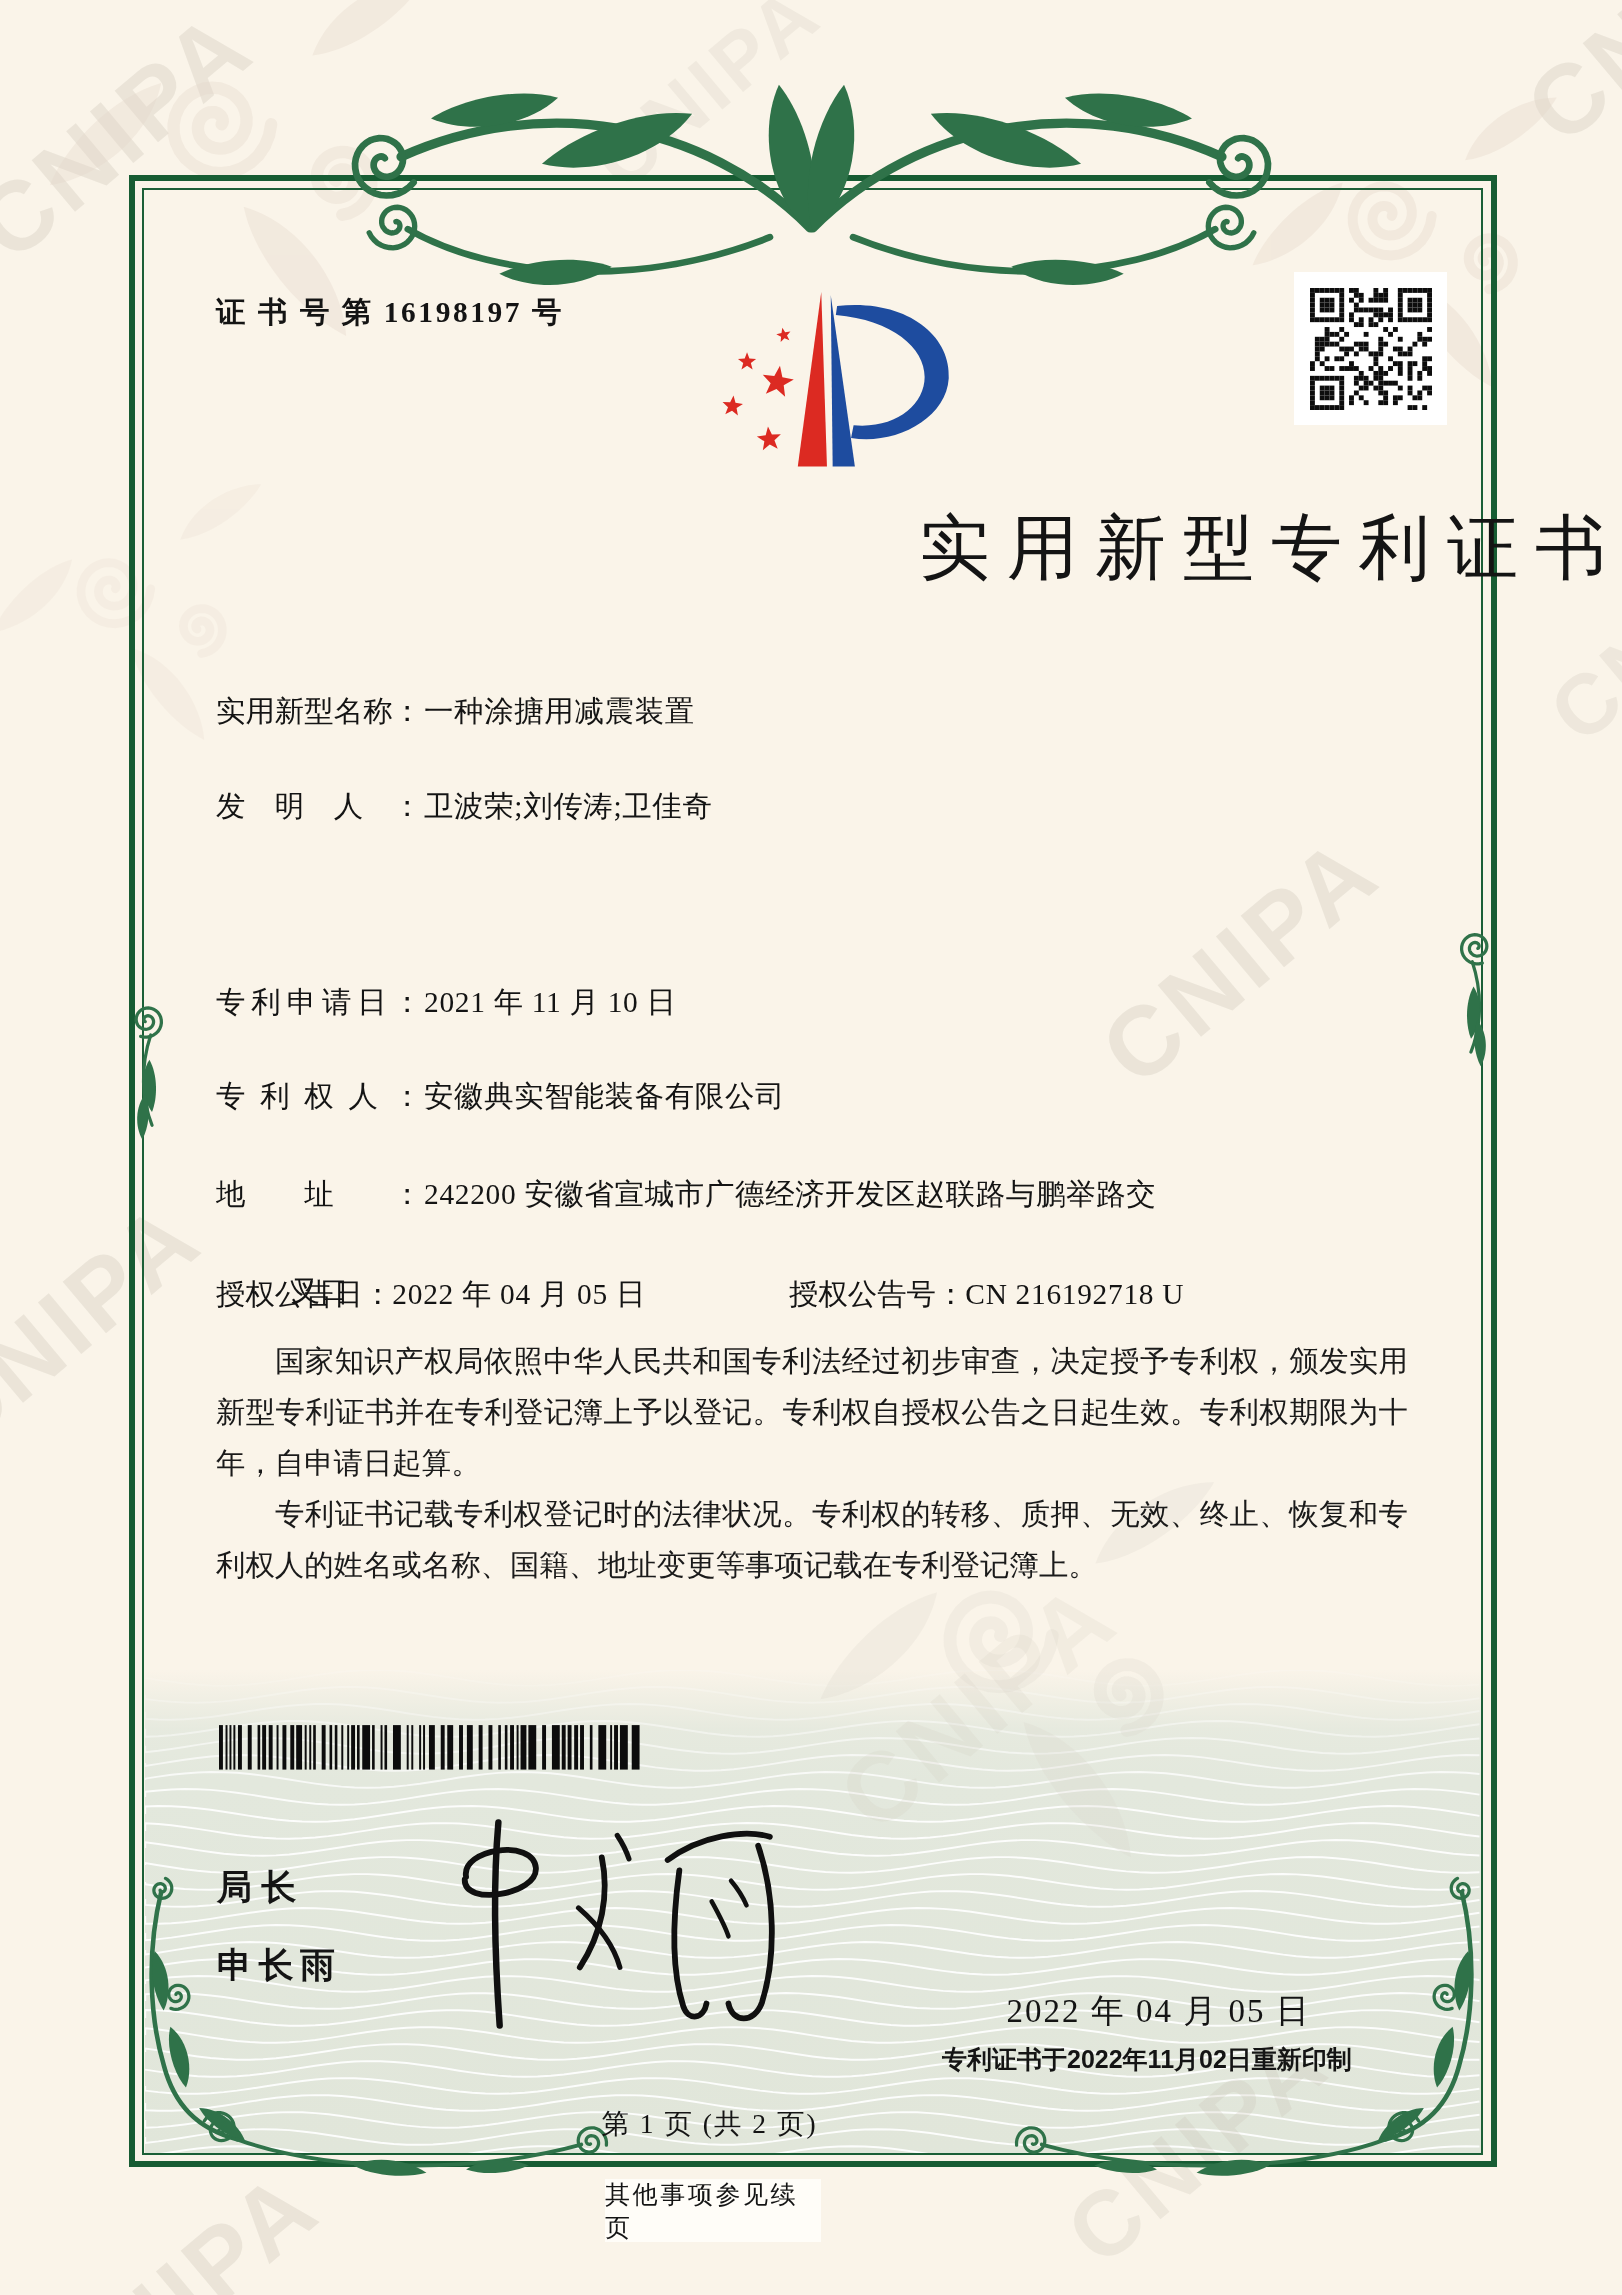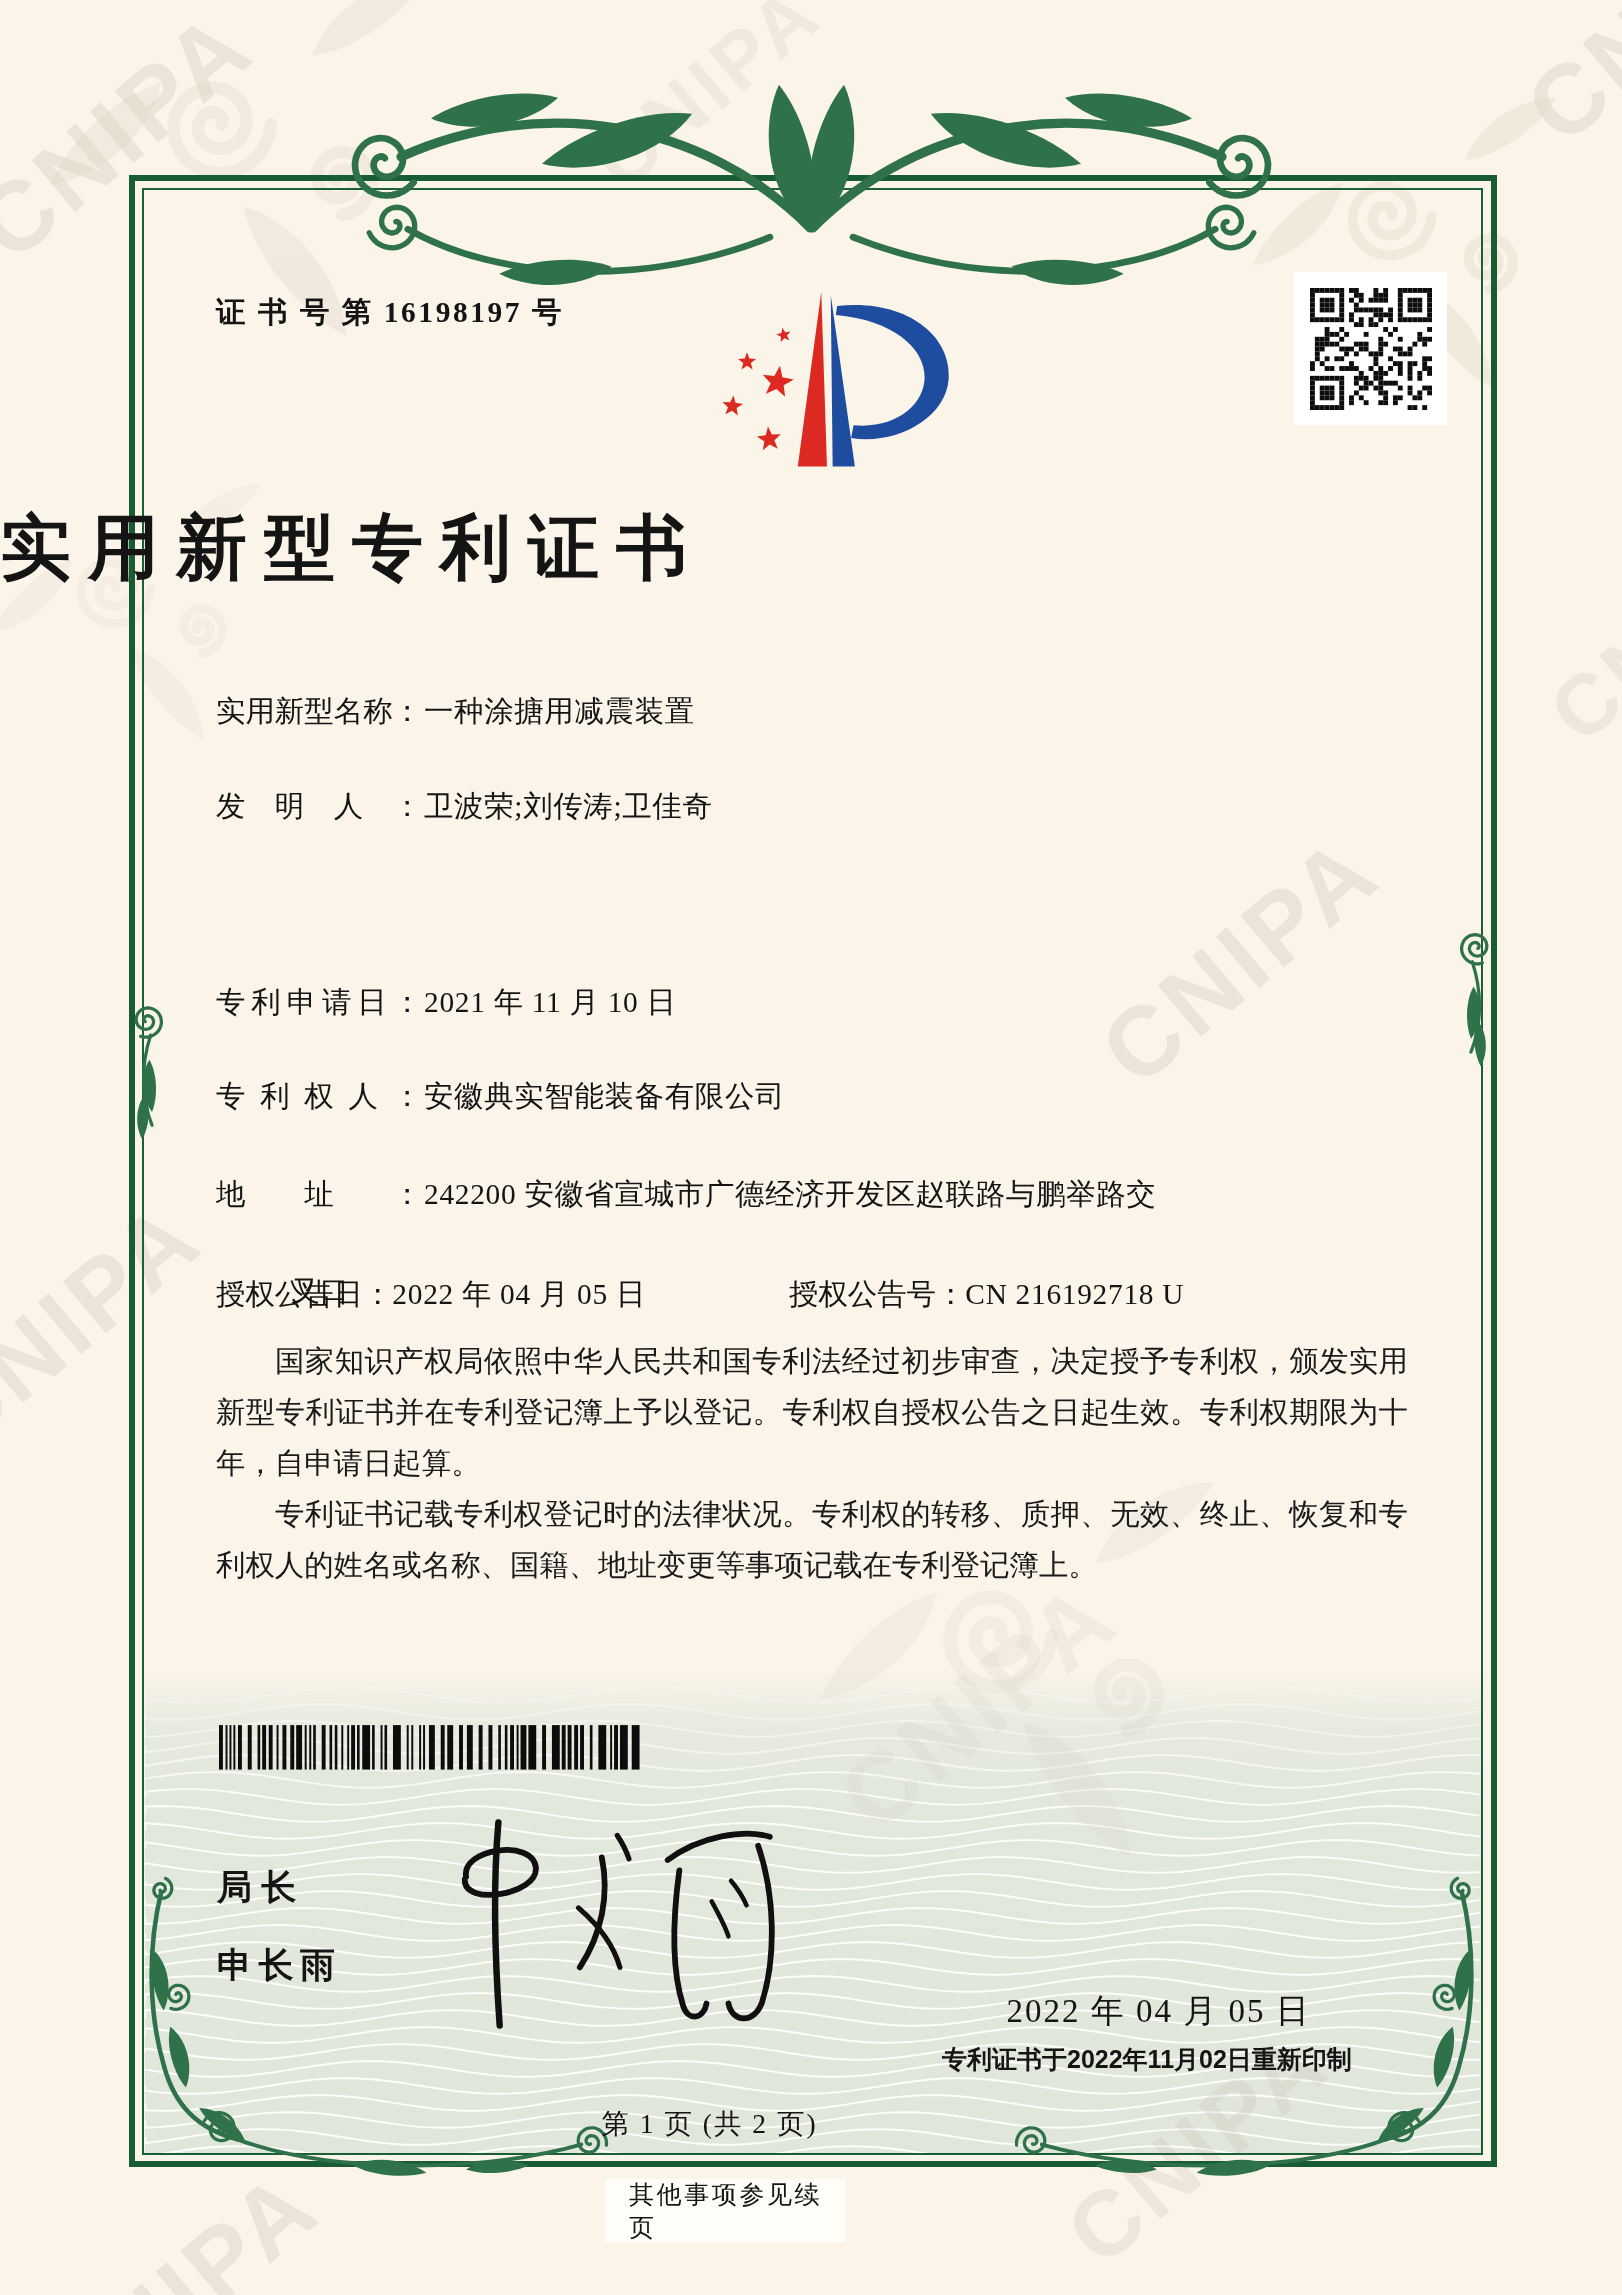--- a/index.html
+++ b/index.html
@@ -26,43 +26,43 @@
   .frame-outer{position:absolute;left:129px;top:175px;width:1368px;height:1992px;
                border:6.5px solid #175c33;box-sizing:border-box;z-index:2;}
   .frame-inner{position:absolute;left:142px;top:188px;width:1341px;height:1967px;
                border:2.6px solid #1b5f37;box-sizing:border-box;z-index:2;}
   .orn{position:absolute;left:0;top:0;z-index:3;pointer-events:none;}
   
   .certno{position:absolute;left:216px;top:293px;font-size:29.4px;letter-spacing:2.6px;z-index:4;white-space:nowrap;font-weight:bold;}
   .logo{position:absolute;left:701px;top:254px;z-index:4;}
   .qrbox{position:absolute;left:1294px;top:272px;width:153px;height:153px;background:#ffffff;z-index:4;}
   .qrbox svg{position:absolute;left:15.7px;top:15.7px;}
-  .title{position:absolute;left:0;top:501px;width:1623px;margin:0;text-align:left;
-         font-size:71px;font-weight:700;letter-spacing:17px;z-index:4;}
+  .title{position:absolute;left:0;top:501px;width:1623px;margin:0;text-align:right;
+         font-size:71px;font-weight:400;letter-spacing:17px;z-index:4;}
   .field{position:absolute;left:216px;font-size:29.4px;z-index:4;white-space:nowrap;line-height:38px;}
   .flabel{display:inline-block;width:206px;text-align:justify;text-align-last:justify;margin-right:2px;}
   .fvalue{letter-spacing:0.7px;}
   .addr2{position:absolute;left:291px;top:1272px;font-size:29px;z-index:4;}
   .grant2{left:789px;}
   .paras{position:absolute;left:216px;top:1336px;width:1192px;z-index:4;}
   .para{margin:0;font-size:29.4px;line-height:51px;text-align:justify;text-indent:59px;color:#1a1a1a;}
   .barcode{position:absolute;left:219px;top:1725px;z-index:4;}
   .signer-title{position:absolute;left:217px;top:1864px;font:600 35px "Liberation Sans","DejaVu Sans",sans-serif;
                 letter-spacing:9.2px;z-index:4;}
   .signer-name{position:absolute;left:217px;top:1942px;font:600 35px "Liberation Sans","DejaVu Sans",sans-serif;
                letter-spacing:6.5px;z-index:4;}
   .sig{position:absolute;left:396px;top:1798px;z-index:4;}
   .issue-date{position:absolute;left:949px;top:1989px;width:419px;text-align:center;font-size:33px;
               letter-spacing:2px;z-index:4;}
   .reprint{position:absolute;left:942px;top:2043px;width:432px;text-align:left;
            font:700 25px "Liberation Sans","DejaVu Sans",sans-serif;z-index:4;}
   .pageinfo{position:absolute;left:546px;top:2106px;width:327px;text-align:center;font-size:27.5px;
             letter-spacing:2px;z-index:4;}
   .contband{position:absolute;left:605px;top:2179px;width:216px;height:63px;background:#fffdf8;z-index:4;
-            display:flex;align-items:center;justify-content:center;padding-left:24px;}
+            display:flex;align-items:center;justify-content:center;}
   .contband span{font-size:25px;letter-spacing:2.6px;}
 </style>
 </head>
 <body>
 
 <div class="page">
 
   <span class="wm w1">CNIPA</span>
   <span class="wm w2">CNIPA</span>
   <span class="wm w3">CNIPA</span>

